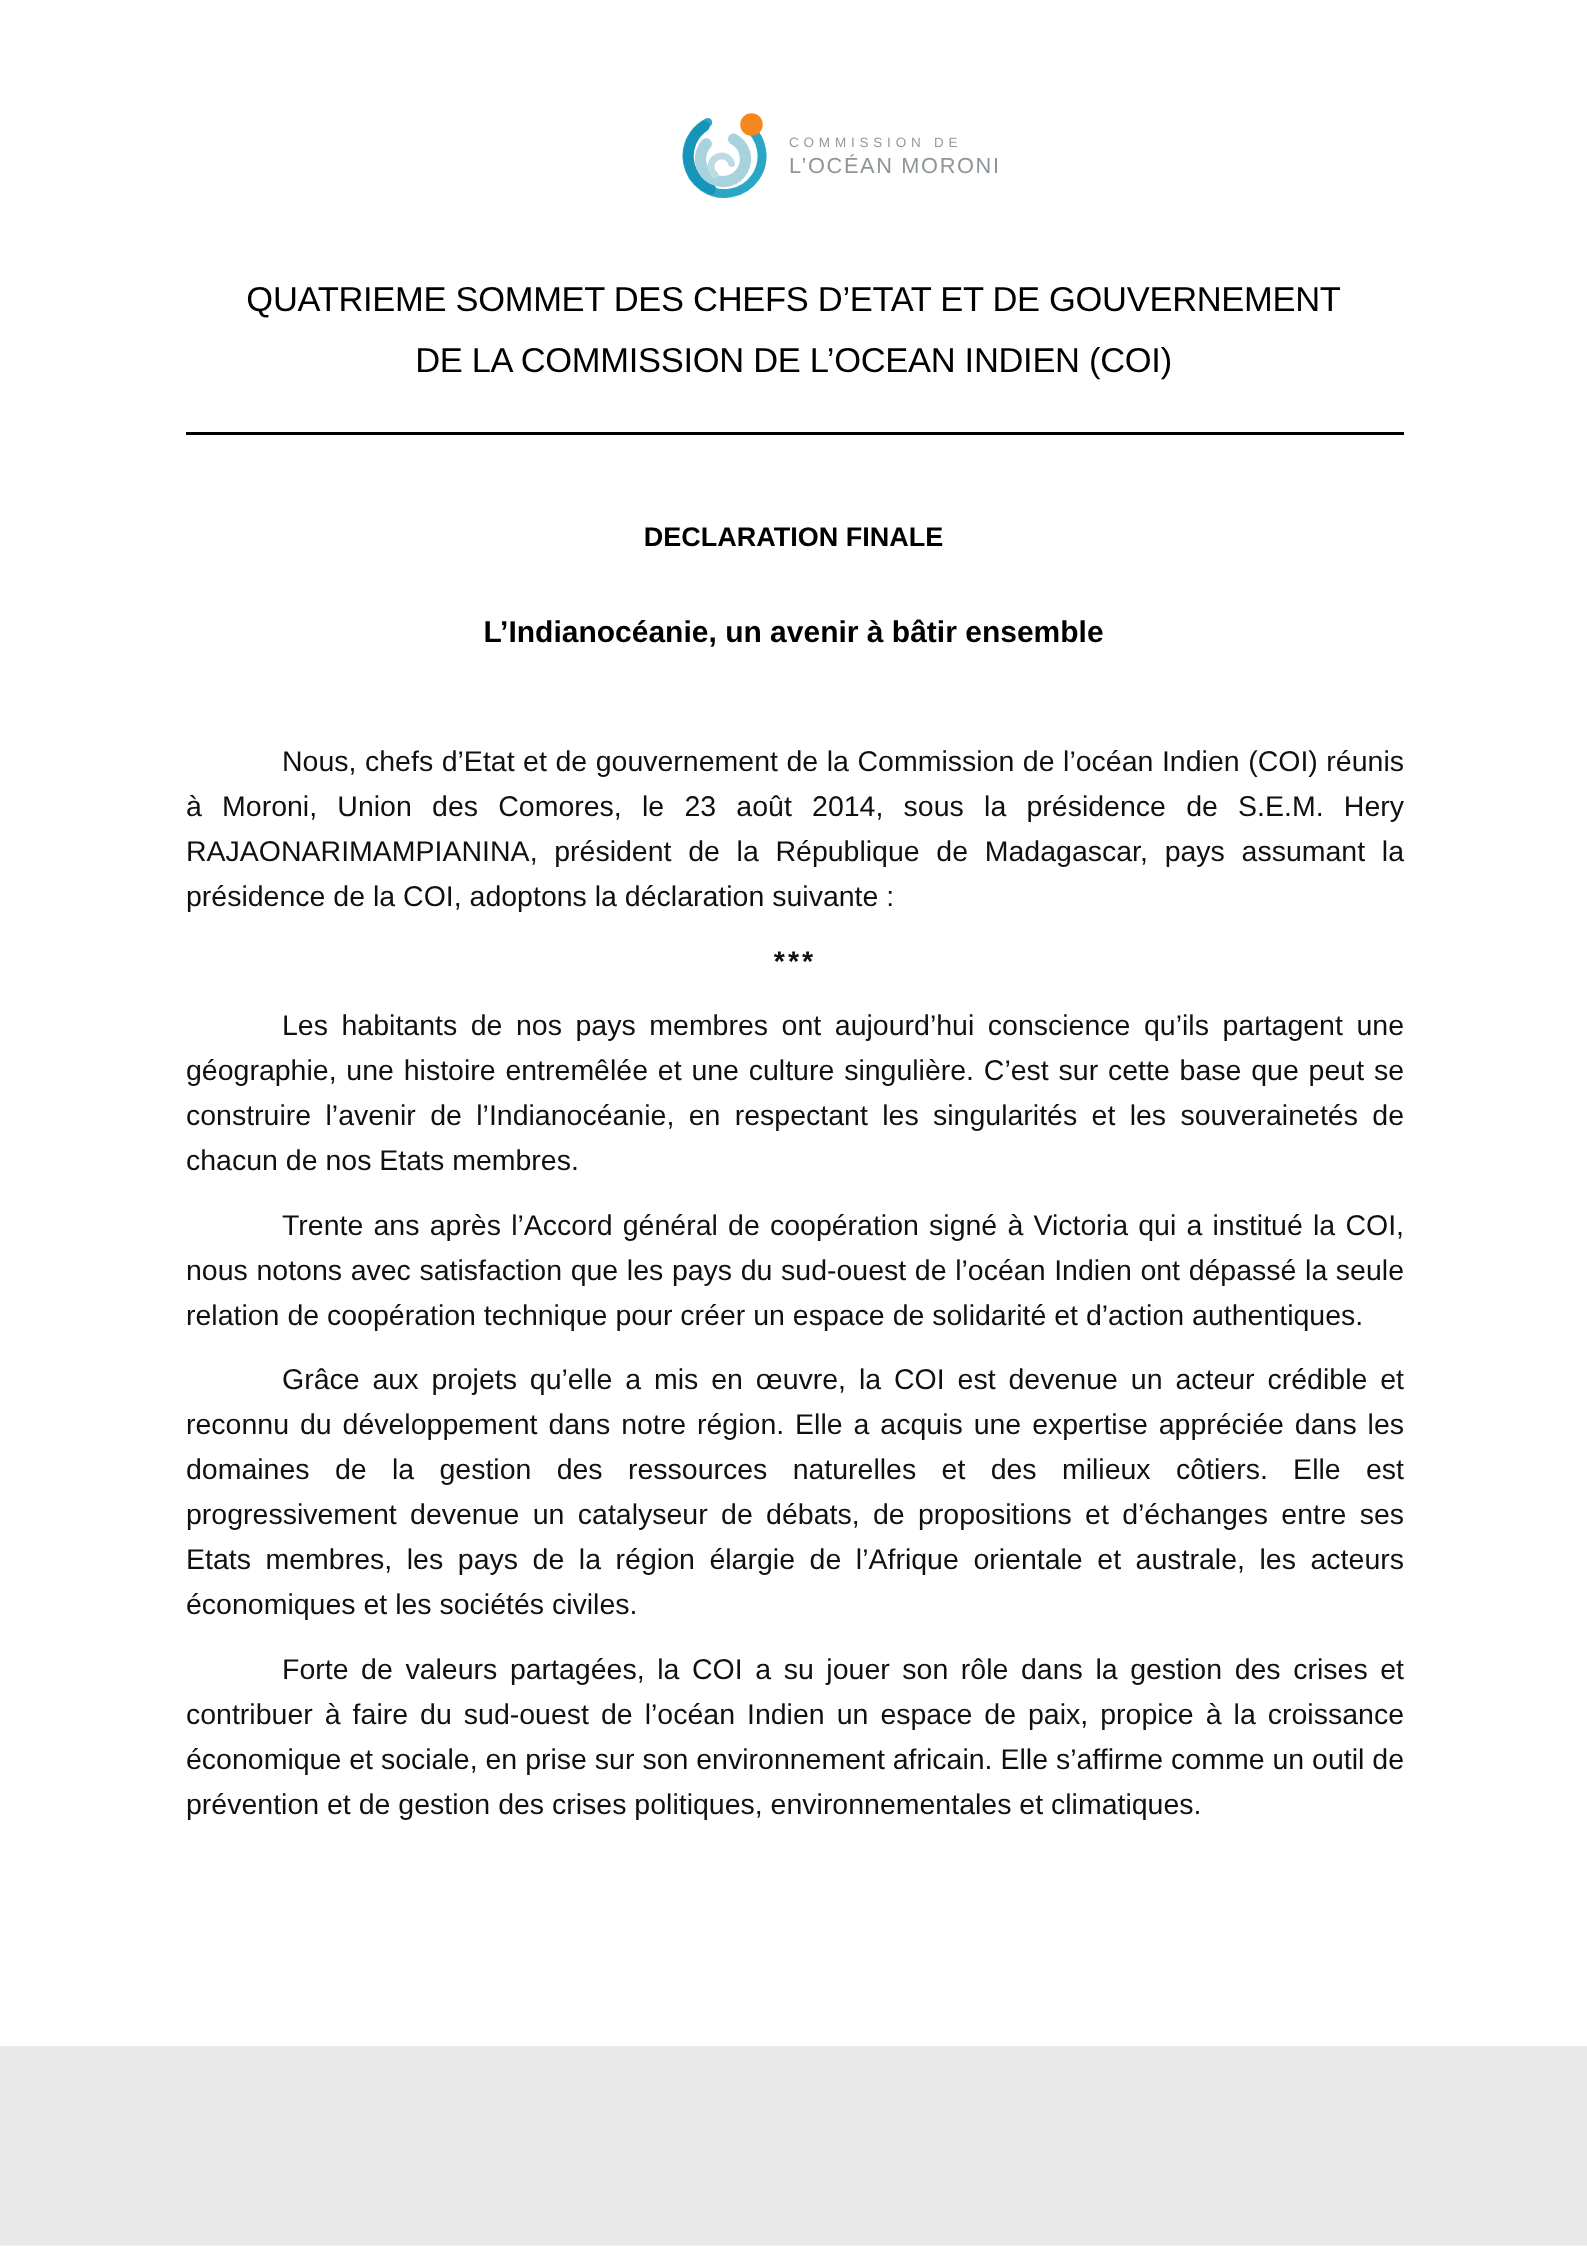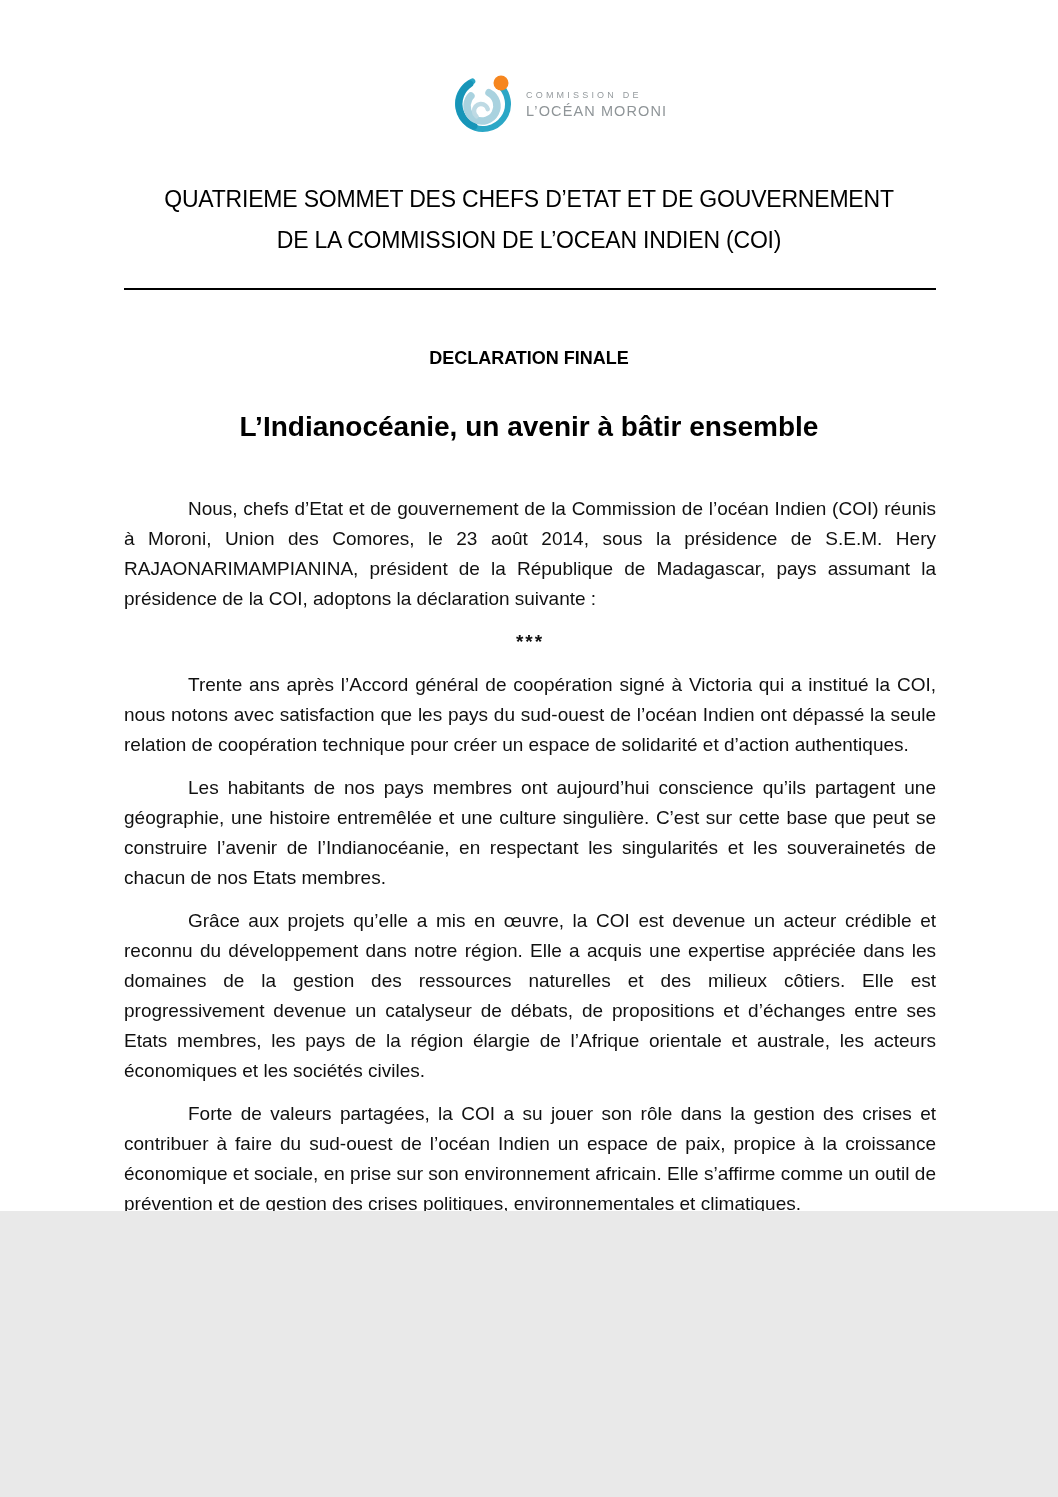--- a/index.html
+++ b/index.html
@@ -4,21 +4,21 @@
 <style>
   html, body {
     margin: 0;
     padding: 0;
     background: #e9e9e9;
     font-family: "Liberation Sans", sans-serif;
   }
   .page {
     position: relative;
     width: 1058px;
-    height: 1211px;
+    height: 1364px;
     margin: 0 auto;
     background: #ffffff;
     overflow: hidden;
     color: #101010;
   }
 
   
   .logo {
     position: absolute;
     top: 70px;
@@ -88,21 +88,21 @@
     font-size: 18px;
     color: #000;
   }
   .main-title {
     position: absolute;
     top: 411px;
     left: 0;
     width: 100%;
     text-align: center;
     font-weight: bold;
-    font-size: 28px;
+    font-size: 20px;
     color: #000;
   }
 
   
   .body-text {
     position: absolute;
     top: 494px;
     left: 124px;
     width: 812px;
     font-size: 19px;
@@ -165,22 +165,22 @@
   <div class="title1">QUATRIEME SOMMET DES CHEFS D’ETAT ET DE GOUVERNEMENT</div>
   <div class="title2">DE LA COMMISSION DE L’OCEAN INDIEN (COI)</div>
   <div class="rule"></div>
 
   <div class="kicker">DECLARATION FINALE</div>
   <div class="main-title">L’Indianocéanie, un avenir à bâtir ensemble</div>
 
   <div class="body-text">
     <p>Nous, chefs d’Etat et de gouvernement de la Commission de l’océan Indien (COI) réunis à Moroni, Union des Comores, le 23 août 2014, sous la présidence de S.E.M. Hery RAJAONARIMAMPIANINA, président de la République de Madagascar, pays assumant la présidence de la COI, adoptons la déclaration suivante :</p>
     <p class="separator">***</p>
+    <p>Les habitants de nos pays membres ont aujourd’hui conscience qu’ils partagent une géographie, une histoire entremêlée et une culture singulière. C’est sur cette base que peut se construire l’avenir de l’Indianocéanie, en respectant les singularités et les souverainetés de chacun de nos Etats membres.</p>
     <p>Trente ans après l’Accord général de coopération signé à Victoria qui a institué la COI, nous notons avec satisfaction que les pays du sud-ouest de l’océan Indien ont dépassé la seule relation de coopération technique pour créer un espace de solidarité et d’action authentiques.</p>
-    <p>Les habitants de nos pays membres ont aujourd’hui conscience qu’ils partagent une géographie, une histoire entremêlée et une culture singulière. C’est sur cette base que peut se construire l’avenir de l’Indianocéanie, en respectant les singularités et les souverainetés de chacun de nos Etats membres.</p>
     <p>Grâce aux projets qu’elle a mis en œuvre, la COI est devenue un acteur crédible et reconnu du développement dans notre région. Elle a acquis une expertise appréciée dans les domaines de la gestion des ressources naturelles et des milieux côtiers. Elle est progressivement devenue un catalyseur de débats, de propositions et d’échanges entre ses Etats membres, les pays de la région élargie de l’Afrique orientale et australe, les acteurs économiques et les sociétés civiles.</p>
     <p>Forte de valeurs partagées, la COI a su jouer son rôle dans la gestion des crises et contribuer à faire du sud-ouest de l’océan Indien un espace de paix, propice à la croissance économique et sociale, en prise sur son environnement africain. Elle s’affirme comme un outil de prévention et de gestion des crises politiques, environnementales et climatiques.</p>
   </div>
 
   <div class="page-number">1</div>
   <div class="footer-text">Déclaration finale du IVème Sommet des chefs d’Etat et de gouvernement de la COI</div>
 
 </div>
 
 </body></html>

